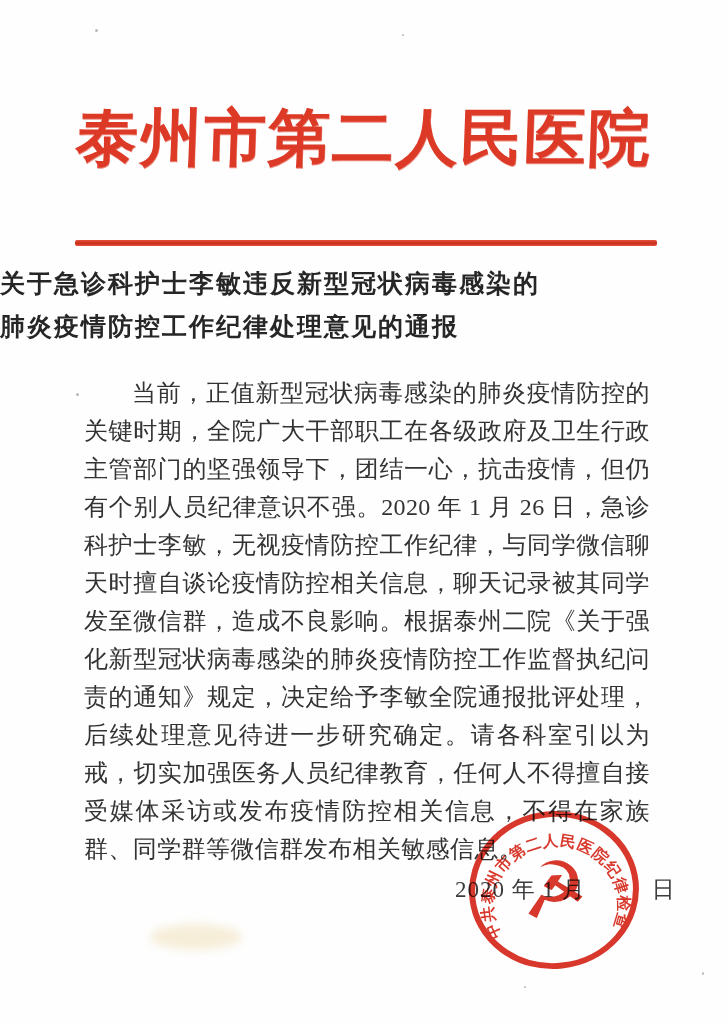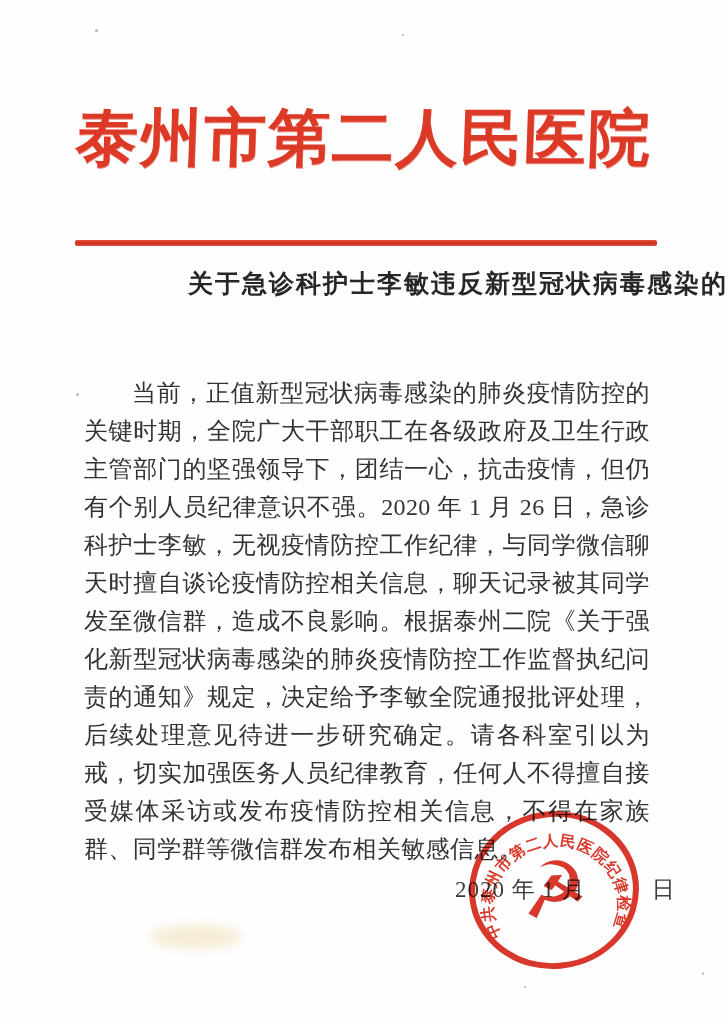--- a/index.html
+++ b/index.html
@@ -36,21 +36,21 @@
     width: 582px;
     height: 6px;
     background: linear-gradient(#e4503a, #c72f1c 55%, #e4503a);
     border-radius: 2px;
   }
   .doc-title {
     position: absolute;
     top: 262px;
     left: 0;
     width: 728px;
-    text-align: right;
+    text-align: left;
     font-size: 25px;
     font-weight: 600;
     line-height: 43px;
     letter-spacing: 2px;
     color: #262626;
   }
   .salutation {
     position: absolute;
     top: 344px;
     left: 84px;
@@ -113,20 +113,21 @@
 <body>
 
 <div class="page">
 
   <div class="letterhead">泰州市第二人民医院</div>
 
   <div class="red-rule"></div>
 
   <div class="doc-title">
     <div>关于急诊科护士李敏违反新型冠状病毒感染的</div>
+    <div>肺炎疫情防控工作纪律处理意见的通报</div>
   </div>
 
 
   <div class="body-text">当前，正值新型冠状病毒感染的肺炎疫情防控的关键时期，全院广大干部职工在各级政府及卫生行政主管部门的坚强领导下，团结一心，抗击疫情，但仍有个别人员纪律意识不强。2020 年 1 月 26 日，急诊科护士李敏，无视疫情防控工作纪律，与同学微信聊天时擅自谈论疫情防控相关信息，聊天记录被其同学发至微信群，造成不良影响。根据泰州二院《关于强化新型冠状病毒感染的肺炎疫情防控工作监督执纪问责的通知》规定，决定给予李敏全院通报批评处理，后续处理意见待进一步研究确定。请各科室引以为戒，切实加强医务人员纪律教育，任何人不得擅自接受媒体采访或发布疫情防控相关信息，不得在家族群、同学群等微信群发布相关敏感信息。</div>
 
   <div class="issue-date">
     <span>2020 年 1 月</span>
     <span class="day-gap"></span>
     <span>日</span>
   </div>

